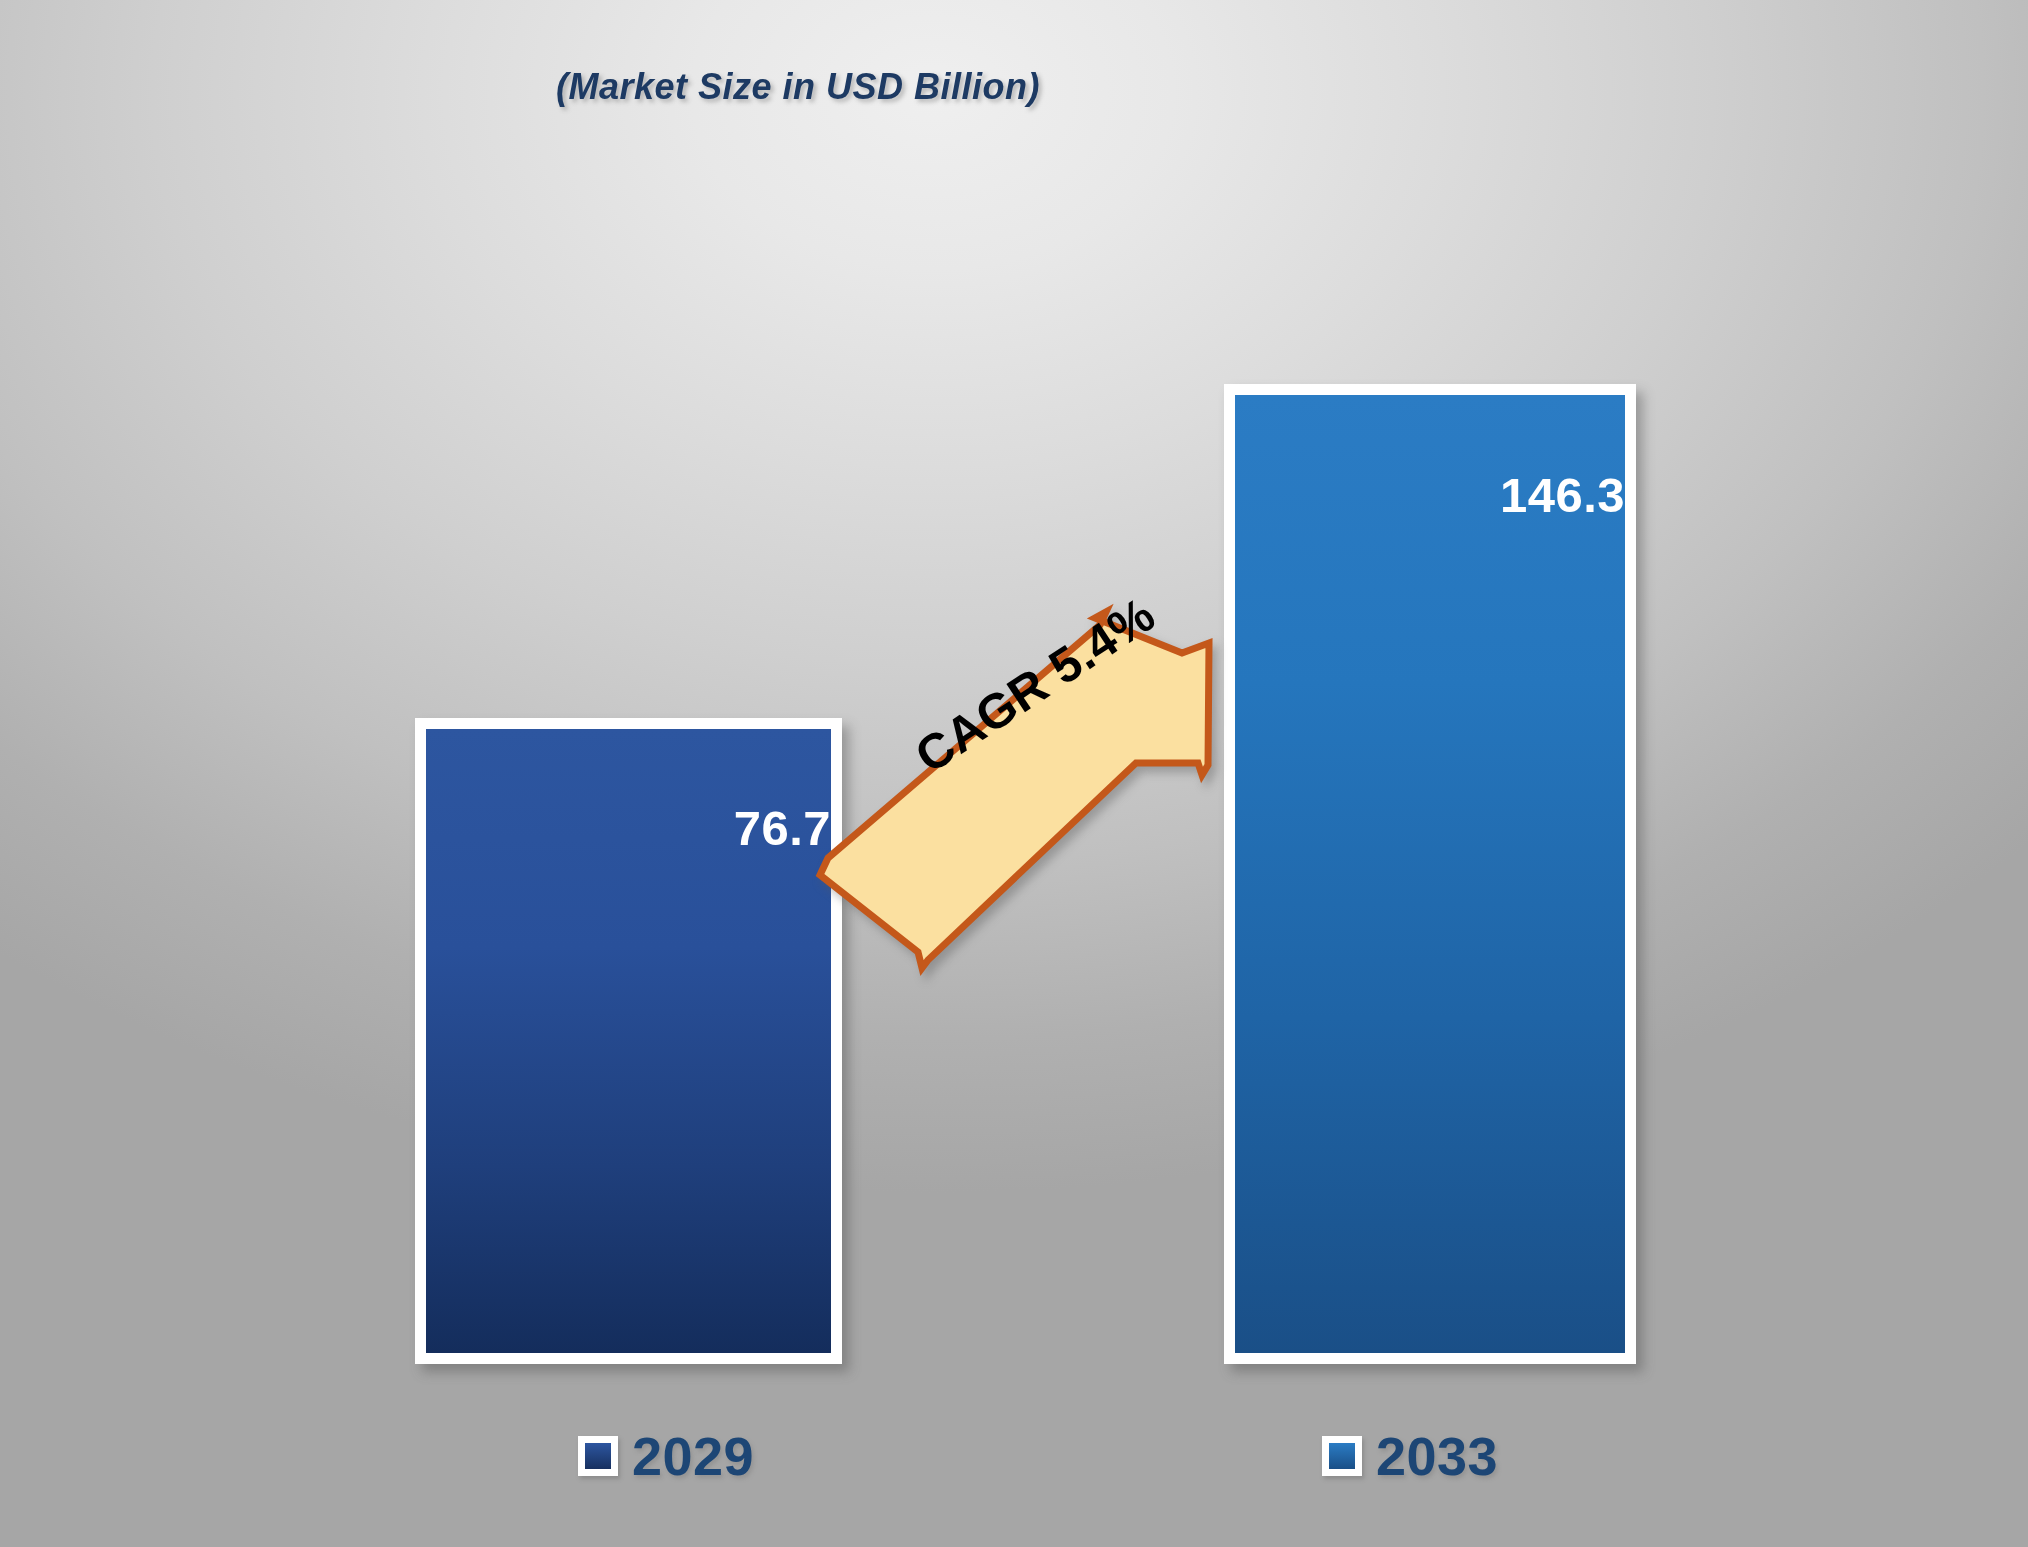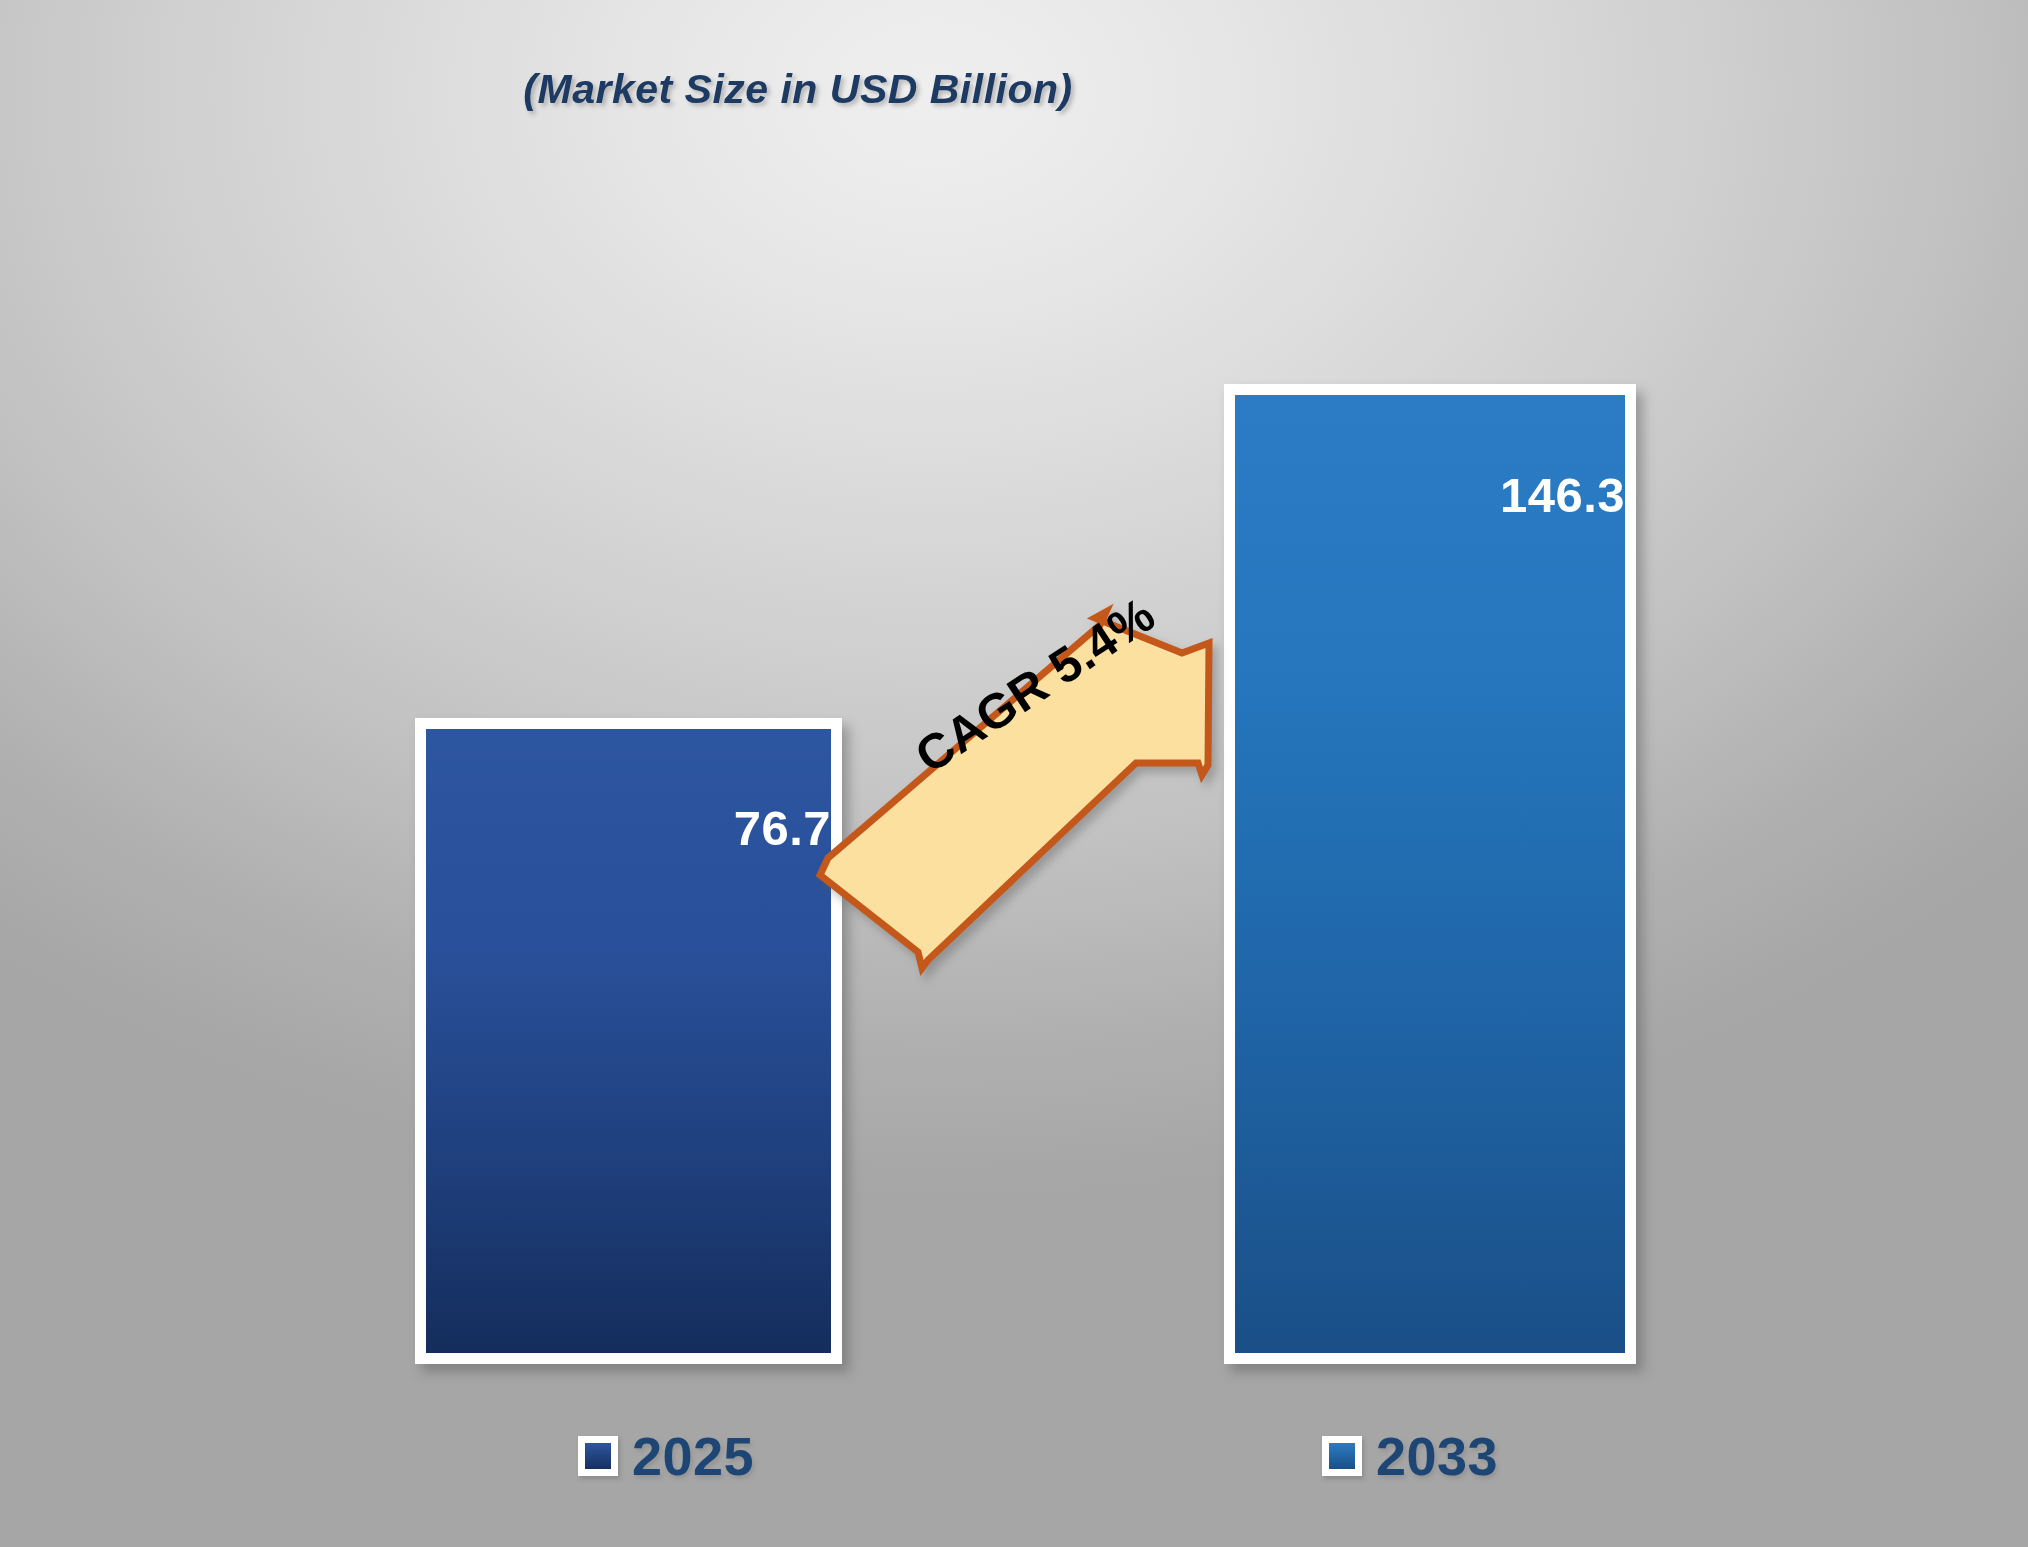--- a/index.html
+++ b/index.html
@@ -45,21 +45,21 @@
     letter-spacing: 1.5px;
     color: #0c1626;
     -webkit-text-stroke: 3px #2f6fb5;
     paint-order: stroke fill;
     text-shadow: 5px 6px 5px rgba(90,90,90,0.55);
     margin: 0;
     line-height: 1.05;
     white-space: nowrap;
   }
   .chart-subtitle {
-    font-size: 41px;
+    font-size: 36px;
     font-weight: bold;
     font-style: italic;
     color: #1d3a63;
     margin: 8px 0 0 0;
     letter-spacing: 0.5px;
     text-shadow: 3px 3px 4px rgba(120,120,120,0.45);
     white-space: nowrap;
   }
 
   
@@ -201,21 +201,21 @@
         <polygon points="10,285 18,268 290,35 296,22 285,28 372,63 399,53 398,175 392,185 388,173 326,173 118,370 112,378 108,362" fill="#fbe0a0" stroke="#c4581a" stroke-width="7" stroke-linejoin="miter"></polygon>
       </svg>
     </div>
 
     <div class="cagr-label">CAGR 5.4%</div>
   </div>
 
   <div class="legend">
     <div class="legend-item" id="legend-2025">
       <span class="legend-swatch"></span>
-      <span class="legend-label">2025</span>
+      <span class="legend-label">2029</span>
     </div>
     <div class="legend-item" id="legend-2033">
       <span class="legend-swatch"></span>
       <span class="legend-label">2033</span>
     </div>
   </div>
 
 </div>
 
 </body></html>

